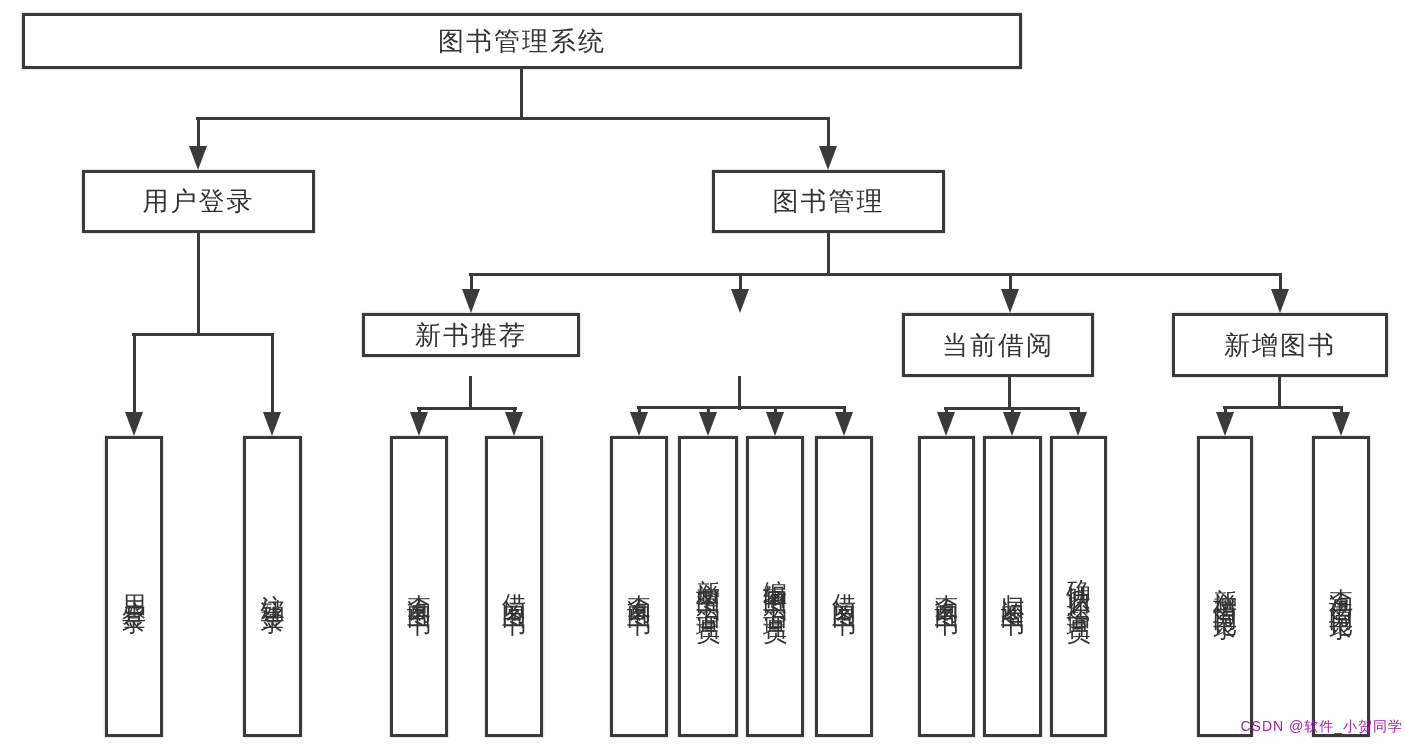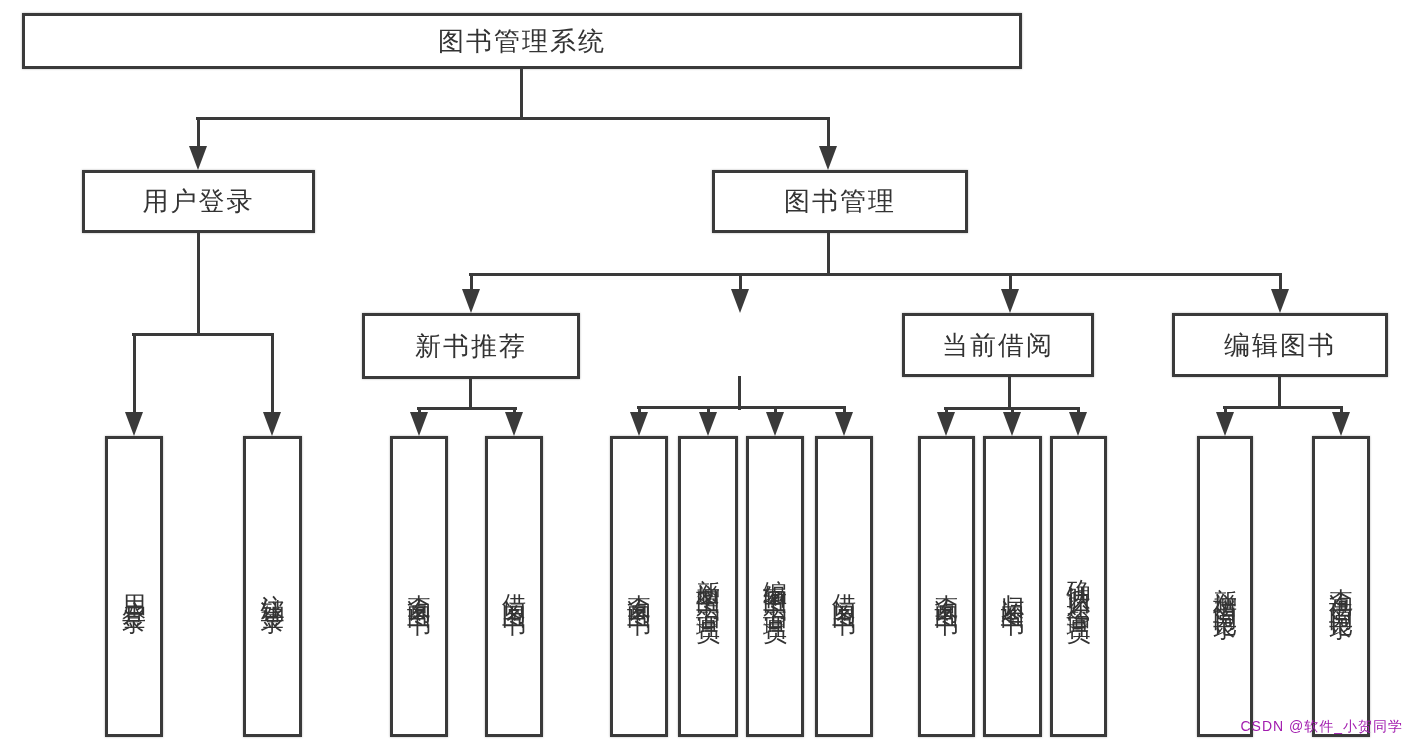--- a/index.html
+++ b/index.html
@@ -57,43 +57,43 @@
   <div class="node h" style="left:22px; top:13px; width:1000px; height:56px;">图书管理系统</div>
 
   <div class="line" style="left:520px; top:66px; width:3px; height:54px;"></div>
   <div class="line" style="left:196px; top:117px; width:634px; height:3px;"></div>
   <div class="line" style="left:197px; top:117px; width:3px; height:35px;"></div>
   <div class="arrow" style="left:189px; top:146px;"></div>
   <div class="line" style="left:827px; top:117px; width:3px; height:35px;"></div>
   <div class="arrow" style="left:819px; top:146px;"></div>
 
   <div class="node h" style="left:82px; top:170px; width:233px; height:63px;">用户登录</div>
-  <div class="node h" style="left:712px; top:170px; width:256px; height:63px;font-family:Liberation Serif, serif;">图书管理</div>
+  <div class="node h" style="left:712px; top:170px; width:233px; height:63px;font-family:Liberation Serif, serif;">图书管理</div>
 
   <div class="line" style="left:197px; top:233px; width:3px; height:102px;"></div>
   <div class="line" style="left:132px; top:333px; width:142px; height:3px;"></div>
   <div class="line" style="left:133px; top:333px; width:3px; height:87px;"></div>
   <div class="arrow" style="left:125px; top:412px;"></div>
   <div class="line" style="left:271px; top:333px; width:3px; height:87px;"></div>
   <div class="arrow" style="left:263px; top:412px;"></div>
 
   <div class="line" style="left:827px; top:233px; width:3px; height:43px;"></div>
   <div class="line" style="left:469px; top:273px; width:813px; height:3px;"></div>
   <div class="line" style="left:470px; top:273px; width:3px; height:25px;"></div>
   <div class="arrow" style="left:462px; top:289px;"></div>
   <div class="line" style="left:739px; top:273px; width:3px; height:25px;"></div>
   <div class="arrow" style="left:731px; top:289px;"></div>
   <div class="line" style="left:1009px; top:273px; width:3px; height:25px;"></div>
   <div class="arrow" style="left:1001px; top:289px;"></div>
   <div class="line" style="left:1279px; top:273px; width:3px; height:25px;"></div>
   <div class="arrow" style="left:1271px; top:289px;"></div>
 
-  <div class="node h" style="left:362px; top:313px; width:218px; height:66px;">新书推荐</div>
+  <div class="node h" style="left:362px; top:313px; width:218px; height:44px;">新书推荐</div>
   <div class="node h" style="left:902px; top:313px; width:192px; height:64px;">当前借阅</div>
-  <div class="node h" style="left:1172px; top:313px; width:216px; height:64px;">编辑图书</div>
+  <div class="node h" style="left:1172px; top:313px; width:216px; height:64px;">新增图书</div>
 
   <div class="line" style="left:469px; top:376px; width:3px; height:34px;"></div>
   <div class="line" style="left:417px; top:407px; width:100px; height:3px;"></div>
   <div class="line" style="left:418px; top:407px; width:3px; height:17px;"></div>
   <div class="arrow" style="left:410px; top:412px;"></div>
   <div class="line" style="left:513px; top:407px; width:3px; height:17px;"></div>
   <div class="arrow" style="left:505px; top:412px;"></div>
 
   <div class="line" style="left:738px; top:376px; width:3px; height:34px;"></div>
   <div class="line" style="left:637px; top:406px; width:209px; height:3px;"></div>

